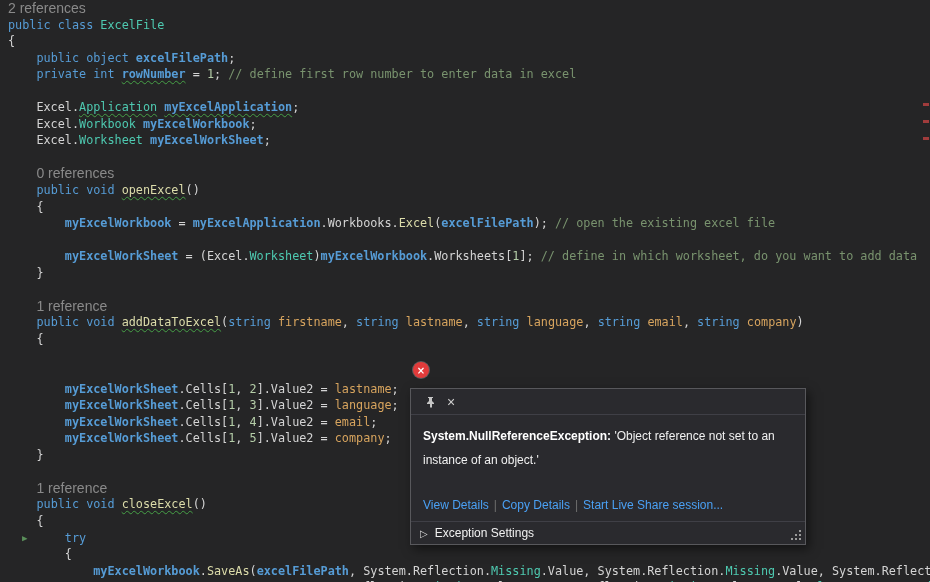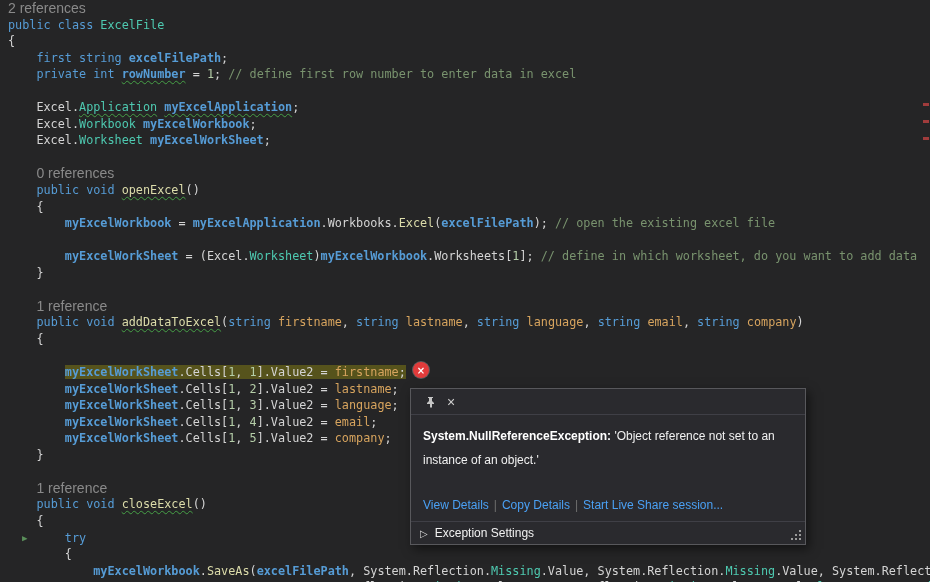--- a/index.html
+++ b/index.html
@@ -115,40 +115,40 @@
   }
 </style>
 </head>
 <body>
 
 <div id="editor">
   <div id="code-lines">
       <div class="line codelens" style="padding-left: 0px;"><span>2 references</span></div>
       <div class="line"><span class="k">public class </span><span class="t">ExcelFile</span></div>
       <div class="line"><span class="w">{</span></div>
-      <div class="line"><span class="w">    </span><span class="k">first string </span><span class="f">excelFilePath</span><span class="w">;</span></div>
+      <div class="line"><span class="w">    </span><span class="k">public object </span><span class="f">excelFilePath</span><span class="w">;</span></div>
       <div class="line"><span class="w">    </span><span class="k">private int </span><span class="f sq">rowNumber</span><span class="w"> = </span><span class="n">1</span><span class="w">; </span><span class="c">// define first row number to enter data in excel</span></div>
       <div class="line"></div>
       <div class="line"><span class="w">    Excel.</span><span class="t sq">Application</span><span class="w"> </span><span class="f sq">myExcelApplication</span><span class="w">;</span></div>
       <div class="line"><span class="w">    Excel.</span><span class="t">Workbook</span><span class="w"> </span><span class="f">myExcelWorkbook</span><span class="w">;</span></div>
       <div class="line"><span class="w">    Excel.</span><span class="t">Worksheet</span><span class="w"> </span><span class="f">myExcelWorkSheet</span><span class="w">;</span></div>
       <div class="line"></div>
       <div class="line codelens" style="padding-left: 28.4px;"><span>0 references</span></div>
       <div class="line"><span class="w">    </span><span class="k">public void </span><span class="m sq">openExcel</span><span class="w">()</span></div>
       <div class="line"><span class="w">    {</span></div>
       <div class="line"><span class="w">        </span><span class="f">myExcelWorkbook</span><span class="w"> = </span><span class="f">myExcelApplication</span><span class="w">.Workbooks.</span><span class="m">Excel</span><span class="w">(</span><span class="f">excelFilePath</span><span class="w">); </span><span class="c">// open the existing excel file</span></div>
       <div class="line"></div>
       <div class="line"><span class="w">        </span><span class="f">myExcelWorkSheet</span><span class="w"> = (</span><span class="w">Excel.</span><span class="t">Worksheet</span><span class="w">)</span><span class="f">myExcelWorkbook</span><span class="w">.Worksheets[</span><span class="n">1</span><span class="w">]; </span><span class="c">// define in which worksheet, do you want to add data</span></div>
       <div class="line"><span class="w">    }</span></div>
       <div class="line"></div>
       <div class="line codelens" style="padding-left: 28.4px;"><span>1 reference</span></div>
       <div class="line"><span class="w">    </span><span class="k">public void </span><span class="m sq">addDataToExcel</span><span class="w">(</span><span class="k">string</span><span class="w"> </span><span class="pm">firstname</span><span class="w">, </span><span class="k">string</span><span class="w"> </span><span class="pm">lastname</span><span class="w">, </span><span class="k">string</span><span class="w"> </span><span class="pm">language</span><span class="w">, </span><span class="k">string</span><span class="w"> </span><span class="pm">email</span><span class="w">, </span><span class="k">string</span><span class="w"> </span><span class="pm">company</span><span class="w">)</span></div>
       <div class="line"><span class="w">    {</span></div>
       <div class="line"></div>
-      <div class="line"><span class="w">        </span><span class="hl"><span class="f">myExcelWorkSheet</span><span class="w">.Cells[</span><span class="n">1</span><span class="w">, </span><span class="n">1</span><span class="w">].Value2 = </span><span class="pm">firstname</span><span class="w">;</span></span></div>
+      <div class="line"><span class="w">        </span></div>
       <div class="line"><span class="w">        </span><span class="f">myExcelWorkSheet</span><span class="w">.Cells[</span><span class="n">1</span><span class="w">, </span><span class="n">2</span><span class="w">].Value2 = </span><span class="pm">lastname</span><span class="w">;</span></div>
       <div class="line"><span class="w">        </span><span class="f">myExcelWorkSheet</span><span class="w">.Cells[</span><span class="n">1</span><span class="w">, </span><span class="n">3</span><span class="w">].Value2 = </span><span class="pm">language</span><span class="w">;</span></div>
       <div class="line"><span class="w">        </span><span class="f">myExcelWorkSheet</span><span class="w">.Cells[</span><span class="n">1</span><span class="w">, </span><span class="n">4</span><span class="w">].Value2 = </span><span class="pm">email</span><span class="w">;</span></div>
       <div class="line"><span class="w">        </span><span class="f">myExcelWorkSheet</span><span class="w">.Cells[</span><span class="n">1</span><span class="w">, </span><span class="n">5</span><span class="w">].Value2 = </span><span class="pm">company</span><span class="w">;</span></div>
       <div class="line"><span class="w">    }</span></div>
       <div class="line"></div>
       <div class="line codelens" style="padding-left: 28.4px;"><span>1 reference</span></div>
       <div class="line"><span class="w">    </span><span class="k">public void </span><span class="m sq">closeExcel</span><span class="w">()</span></div>
       <div class="line"><span class="w">    {</span></div>
       <div class="line"><span class="w">        </span><span class="k">try</span><span class="glyph">▶</span></div>

